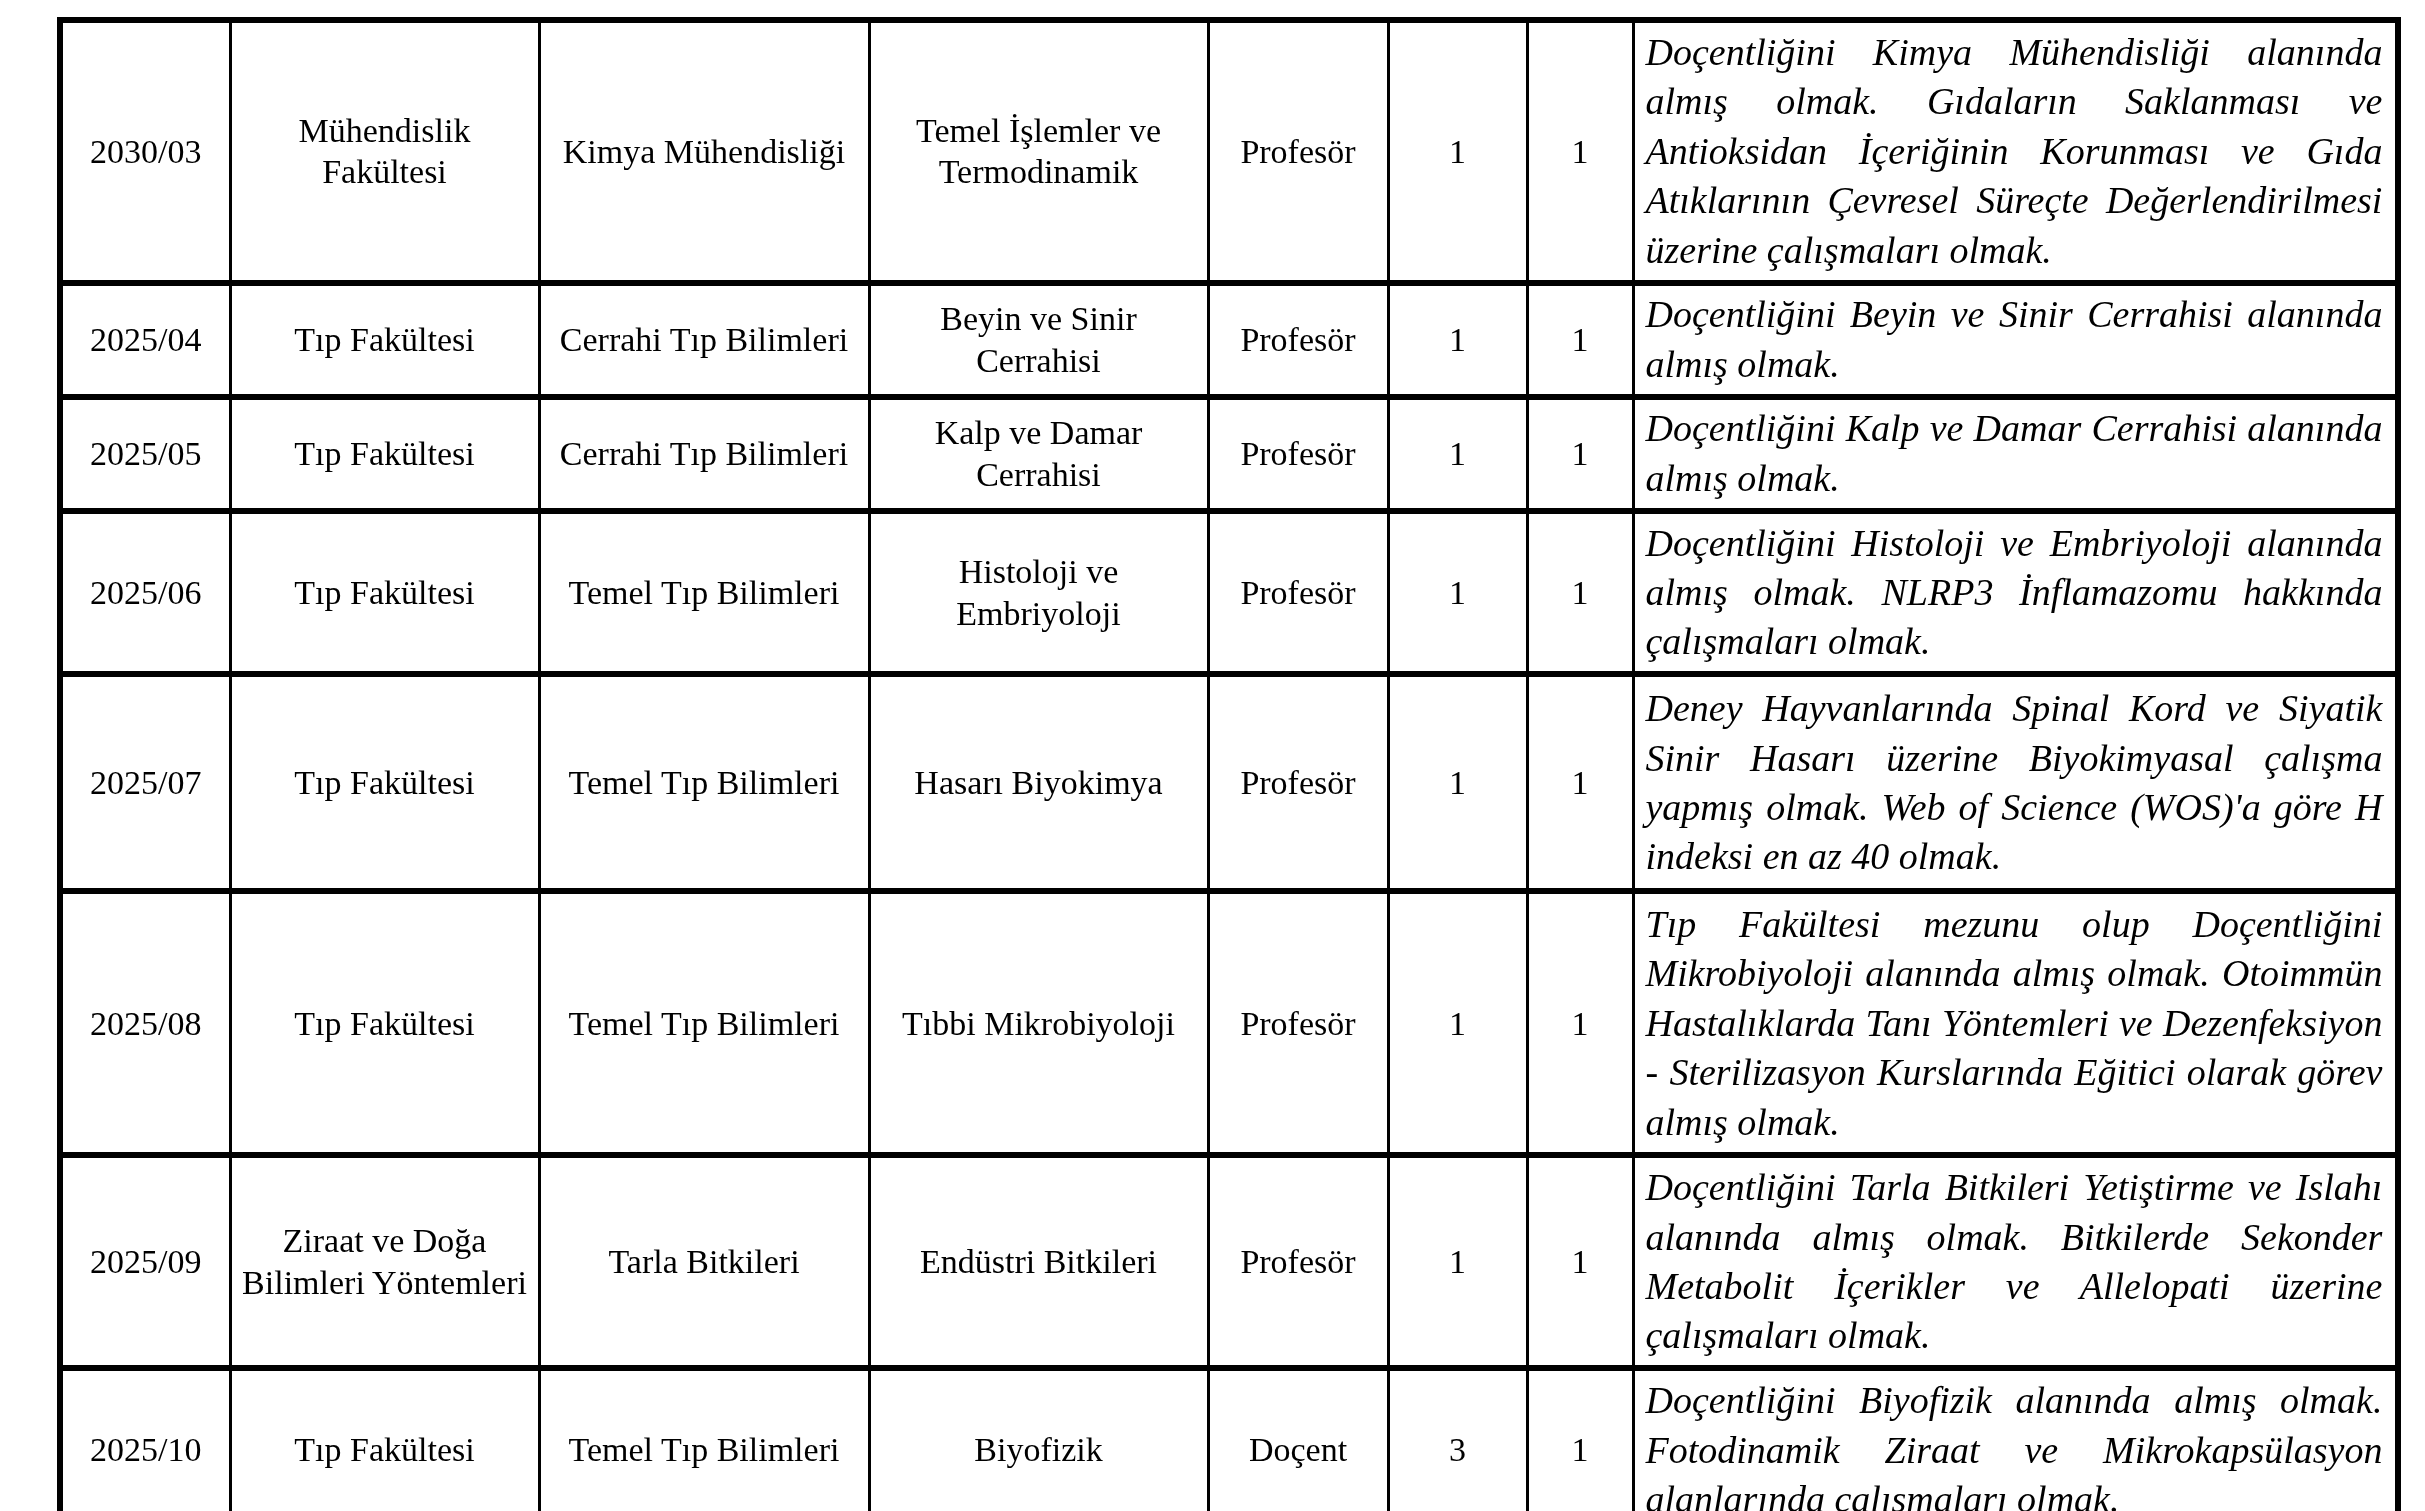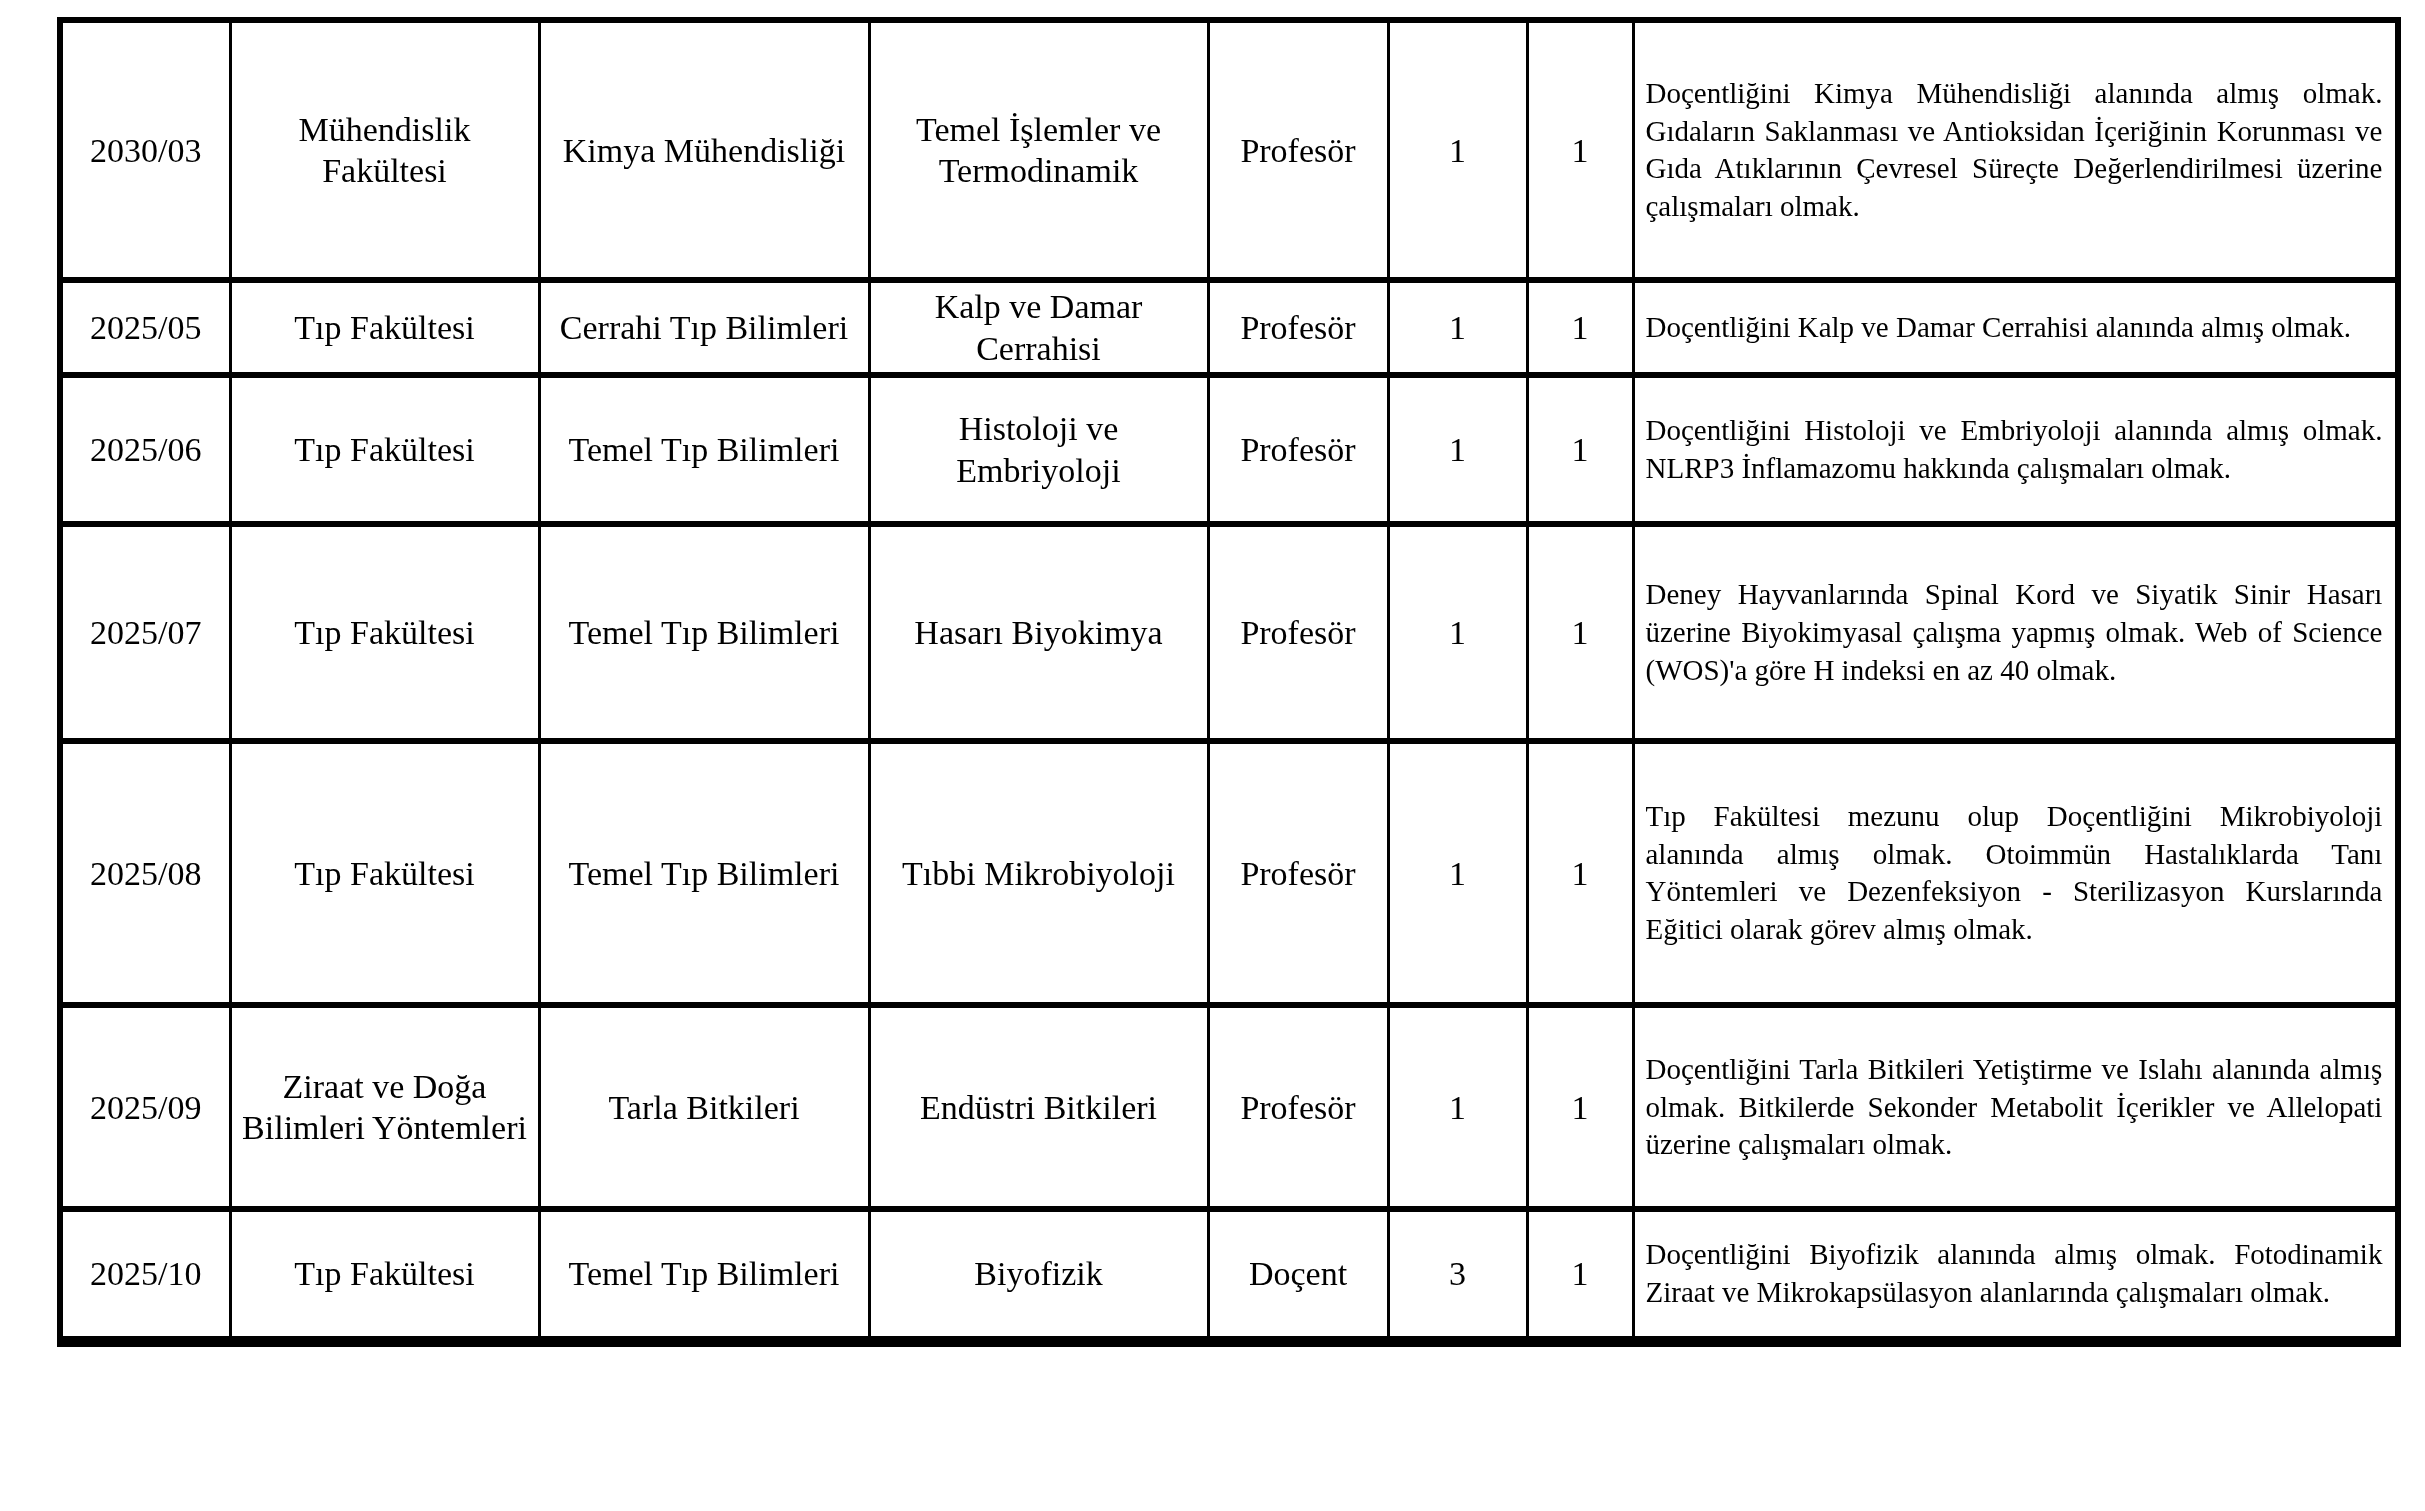--- a/index.html
+++ b/index.html
@@ -38,23 +38,24 @@
     font-size: 34px;
     line-height: 1.22;
     text-align: center;
     padding: 3.1px 7.9px;
     overflow: hidden;
     word-wrap: break-word;
   }
   td.desc {
     text-align: justify;
     text-justify: inter-word;
-    font-size: 29px;
+    font-size: 38px;
     line-height: 1.30;
     padding: 4.7px 12.6px 4.7px 11px;
+    font-style: italic;
   }
   
   tr.r0 { height: 260px; }
   tr.r1 { height: 83px; }
   tr.r2 { height: 83px; }
   tr.r3 { height: 149px; }
   tr.r4 { height: 217px; }
   tr.r5 { height: 264px; }
   tr.r6 { height: 204px; }
   tr.r7 { height: 132px; }
@@ -77,20 +78,30 @@
     <tbody>
       <tr class="r0">
         <td>2030/03</td>
         <td>Mühendislik Fakültesi</td>
         <td>Kimya Mühendisliği</td>
         <td>Temel İşlemler ve Termodinamik</td>
         <td>Profesör</td>
         <td>1</td>
         <td>1</td>
         <td class="desc">Doçentliğini Kimya Mühendisliği alanında almış olmak. Gıdaların Saklanması ve Antioksidan İçeriğinin Korunması ve Gıda Atıklarının Çevresel Süreçte Değerlendirilmesi üzerine çalışmaları olmak.</td>
+      </tr>
+      <tr class="r1">
+        <td>2025/04</td>
+        <td>Tıp Fakültesi</td>
+        <td>Cerrahi Tıp Bilimleri</td>
+        <td>Beyin ve Sinir Cerrahisi</td>
+        <td>Profesör</td>
+        <td>1</td>
+        <td>1</td>
+        <td class="desc">Doçentliğini Beyin ve Sinir Cerrahisi alanında almış olmak.</td>
       </tr>
       <tr class="r2">
         <td>2025/05</td>
         <td>Tıp Fakültesi</td>
         <td>Cerrahi Tıp Bilimleri</td>
         <td>Kalp ve Damar Cerrahisi</td>
         <td>Profesör</td>
         <td>1</td>
         <td>1</td>
         <td class="desc">Doçentliğini Kalp ve Damar Cerrahisi alanında almış olmak.</td>

